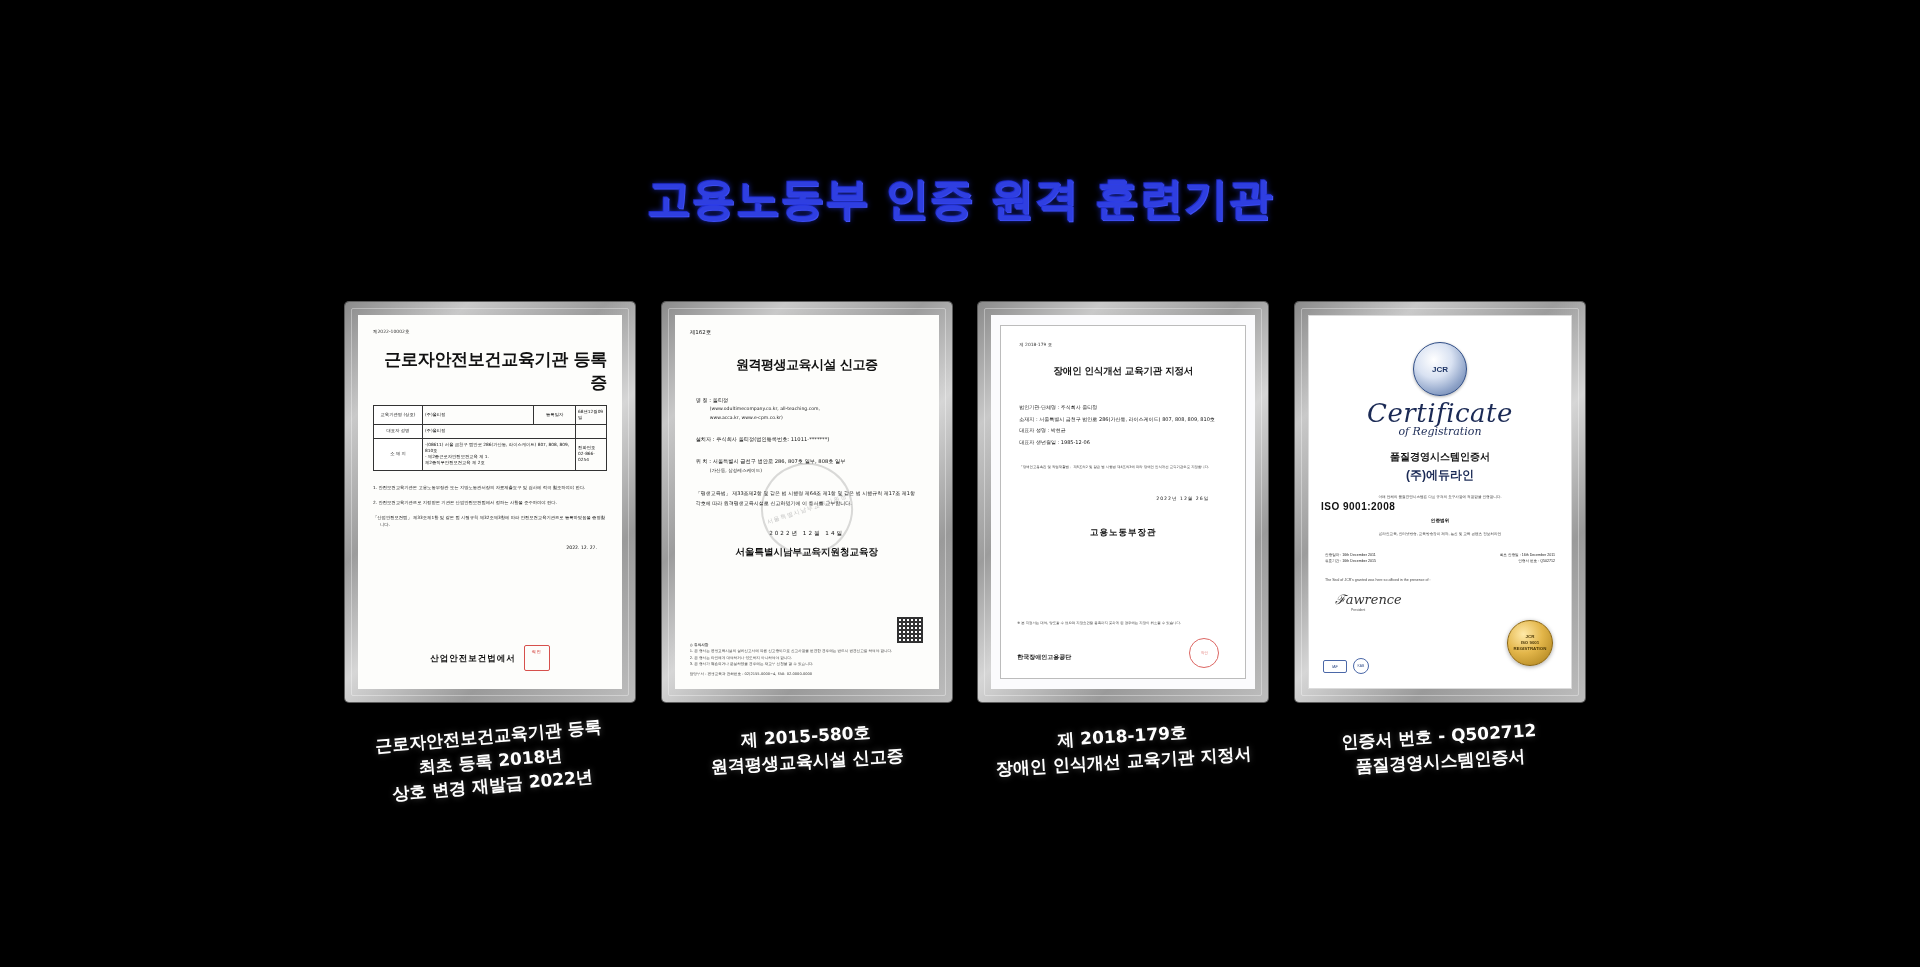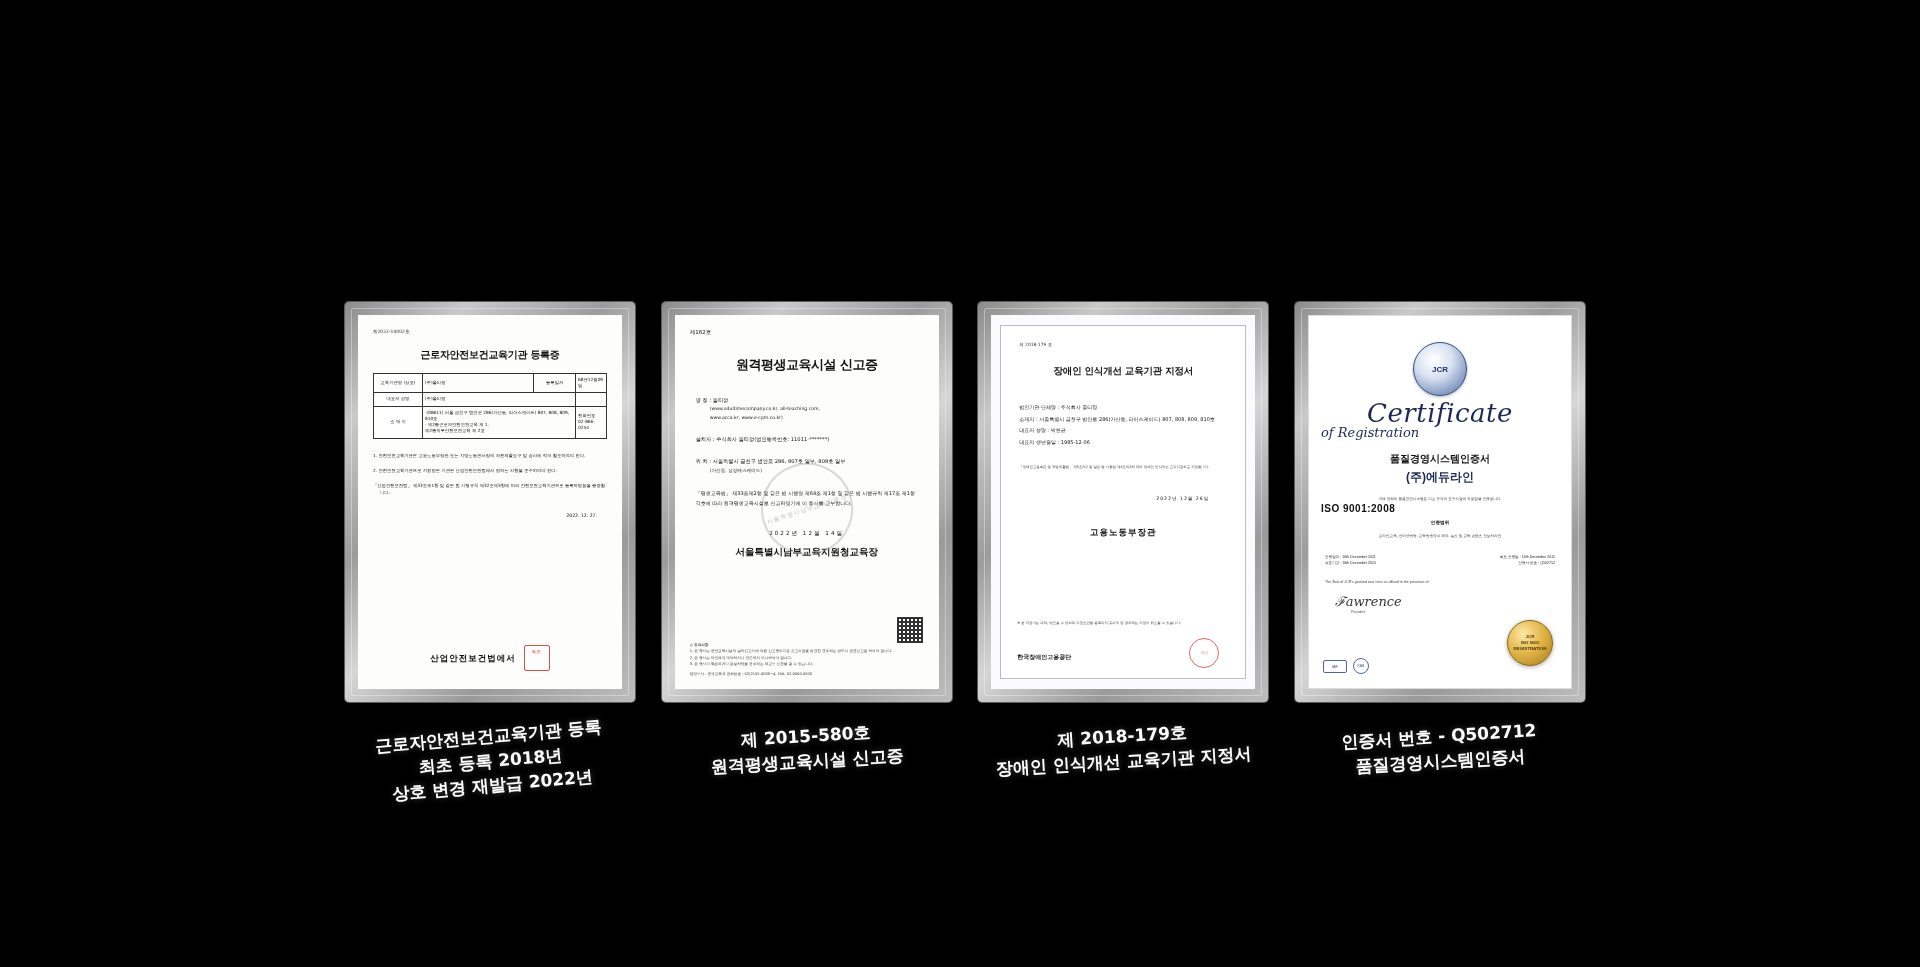--- a/index.html
+++ b/index.html
@@ -87,21 +87,21 @@
     font-family: "DejaVu Sans", "Liberation Sans", sans-serif;
     color: #111;
   }
   .paper.tinted { background: #fbfbfd; }
   .right  { text-align: right; }
   .bold { font-weight: 700; }
 
   
   .c1-topno { font-size: 4.5px; color: #333; margin-bottom: 14px; }
   .c1-title {
-    font-size: 10px; font-weight: 700; text-align: center;
+    font-size: 17px; font-weight: 700; text-align: right;
     letter-spacing: -0.3px; padding-bottom: 5px; margin-bottom: 3px;
   }
   .c1-table { width: 100%; border-collapse: collapse; margin-top: 6px; }
   .c1-table td {
     border: 0.6px solid #333; padding: 3px 2px; font-size: 4.3px;
     line-height: 1.45; vertical-align: middle;
   }
   .c1-table td.lbl { width: 21%; text-align: center; background: #fff; }
   .c1-table td.lbl2{ width: 18%; text-align: center; }
   .c1-notes { margin-top: 13px; }
@@ -191,22 +191,22 @@
     display: flex; align-items: center; justify-content: center;
     color: #1e3566; font-size: 8px; font-weight: 700;
     box-shadow: 0 1px 3px rgba(0,0,0,0.3);
   }
   .c4-cert {
     text-align: center; font-family: "DejaVu Serif", "Liberation Serif", serif;
     font-size: 26px; font-style: italic; color: #1b2a55;
     margin-top: 2px; letter-spacing: 0.5px;
   }
   .c4-of {
-    font-family: "DejaVu Serif", "Liberation Serif", serif;
-    font-size: 13px; font-style: italic; color: #1b2a55; margin-top: -3px;
+    text-align: center; font-family: "DejaVu Serif", "Liberation Serif", serif;
+    font-size: 11px; font-style: italic; color: #1b2a55; margin-top: -3px;
   }
   .c4-sub { text-align: center; font-size: 10px; font-weight: 700; color: #111; margin-top: 12px; }
   .c4-company { text-align: center; font-size: 12px; font-weight: 700; color: #1b2a55; margin-top: 3px; }
   .c4-text { text-align: center; font-size: 3.6px; line-height: 1.9; color: #333; margin-top: 10px; padding: 0 8px; }
   .c4-iso { text-align: left; font-size: 10px; font-weight: 700; color: #111; letter-spacing: 0.5px; }
   .c4-scope { text-align: center; font-size: 3.6px; line-height: 1.9; color: #333; margin-top: 8px; padding: 0 6px; }
   .c4-scope-title { text-align: center; font-size: 4.6px; font-weight: 700; margin-top: 6px; }
   .c4-dates {
     display: flex; justify-content: space-between;
     margin-top: 14px; padding: 0 4px; font-size: 3.6px; line-height: 1.9; color: #222;
@@ -244,20 +244,21 @@
     transform: rotate(-5deg);
   }
   .caption.flat { transform: rotate(-3.5deg); }
   .caption span { display: block; }
 </style>
 </head>
 <body>
 
 <div class="page">
 
+  <div class="heading">고용노동부 인증 원격 훈련기관</div>
 
   <div class="gallery">
 
     <div class="cert-item">
       <div class="frame">
         <div class="paper">
           <div class="c1-topno">제2022-10002호</div>
           <div class="c1-title">근로자안전보건교육기관 등록증</div>
           <table class="c1-table">
             <tbody>

